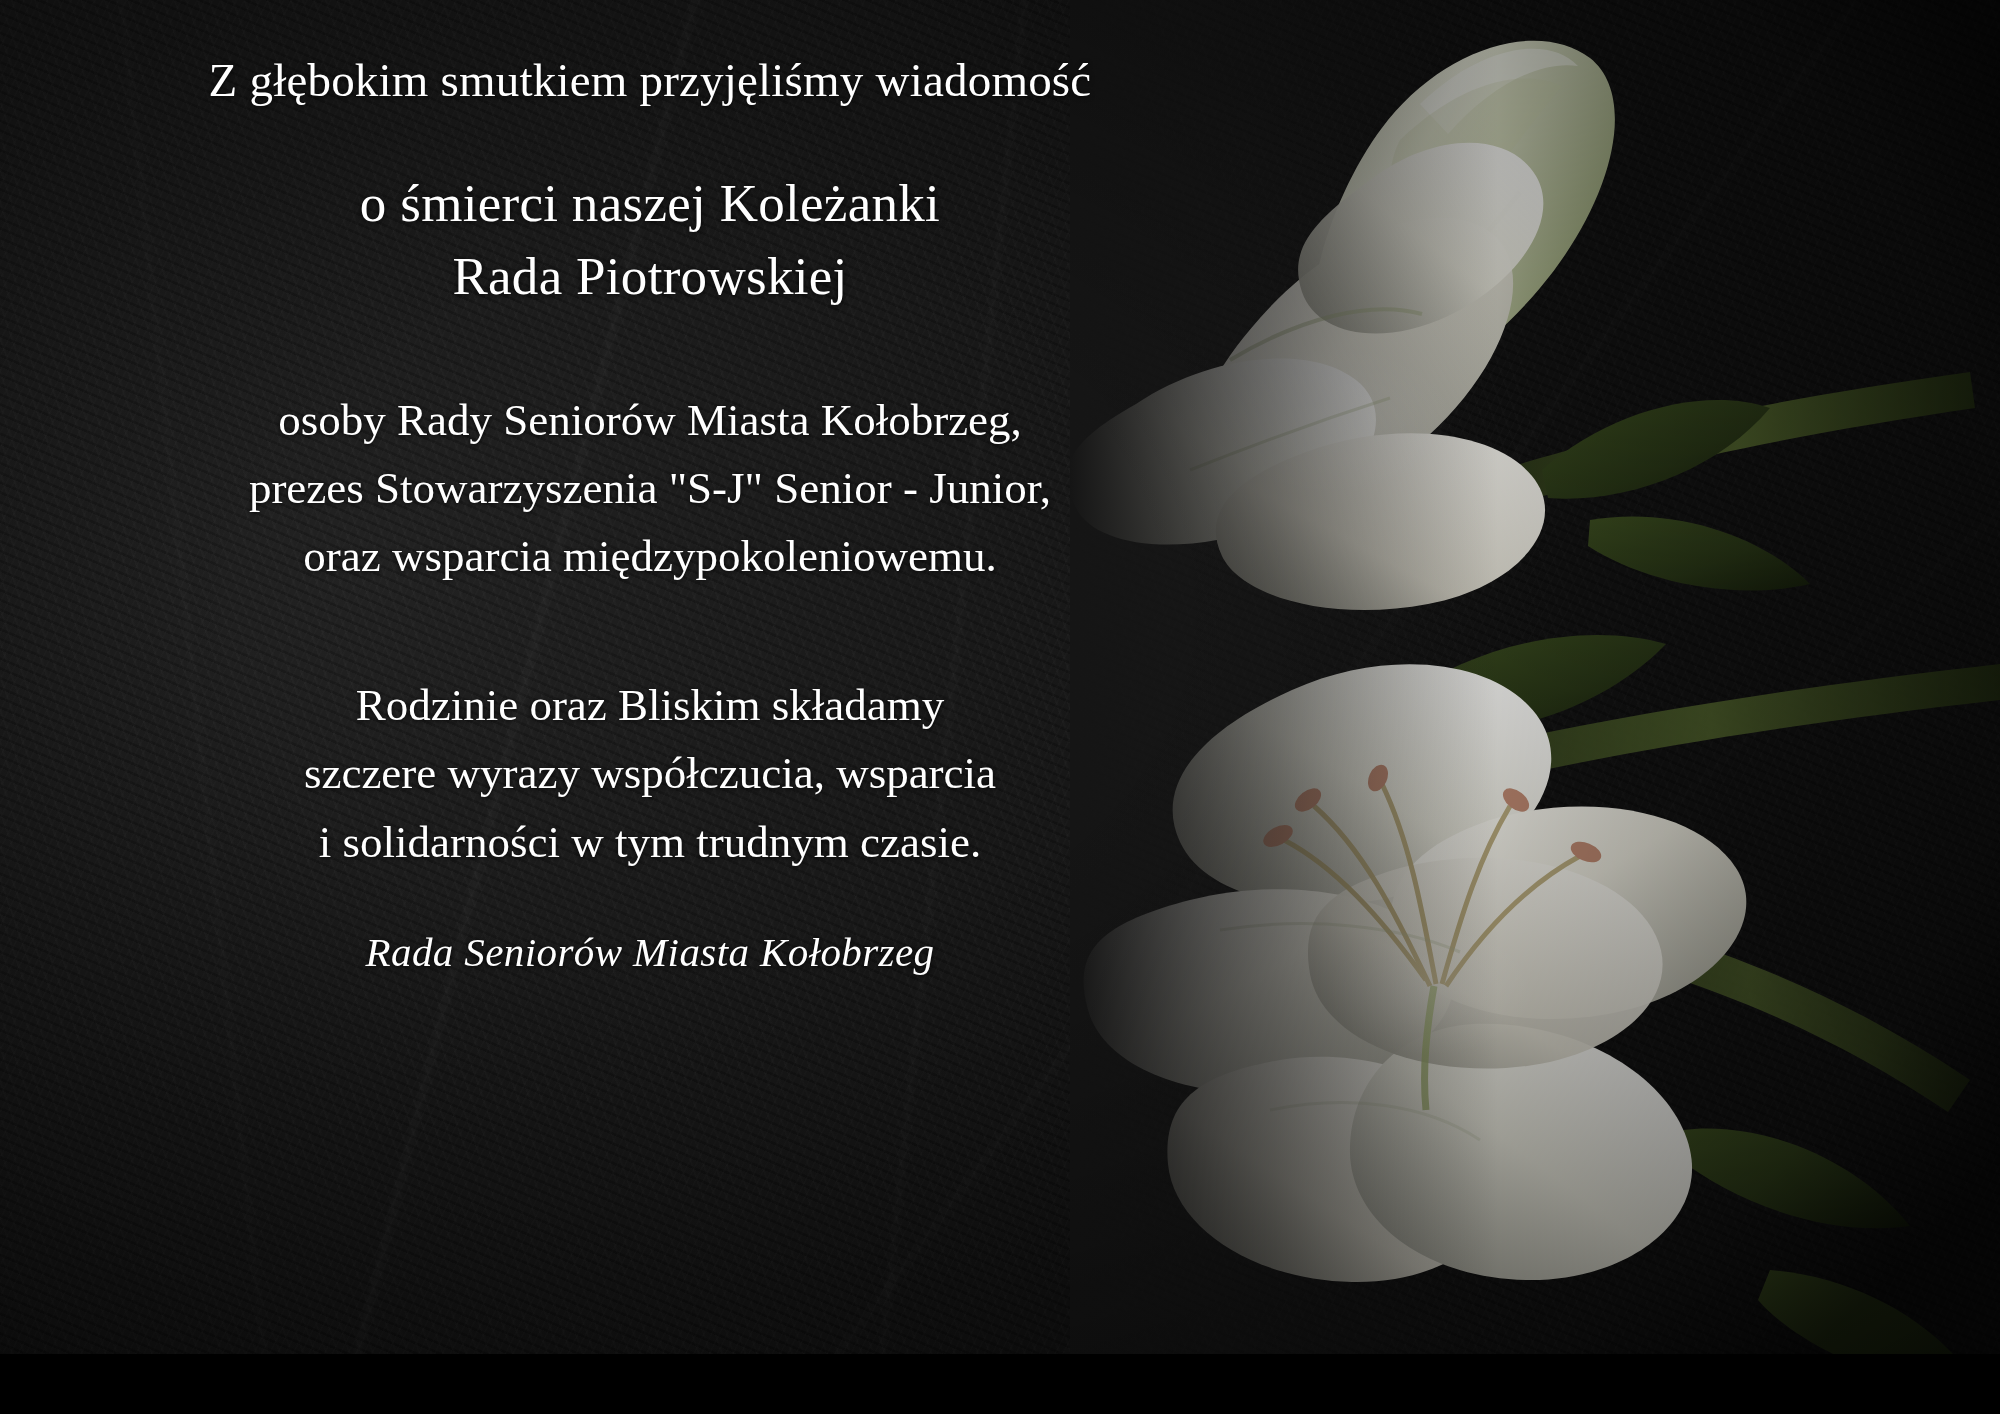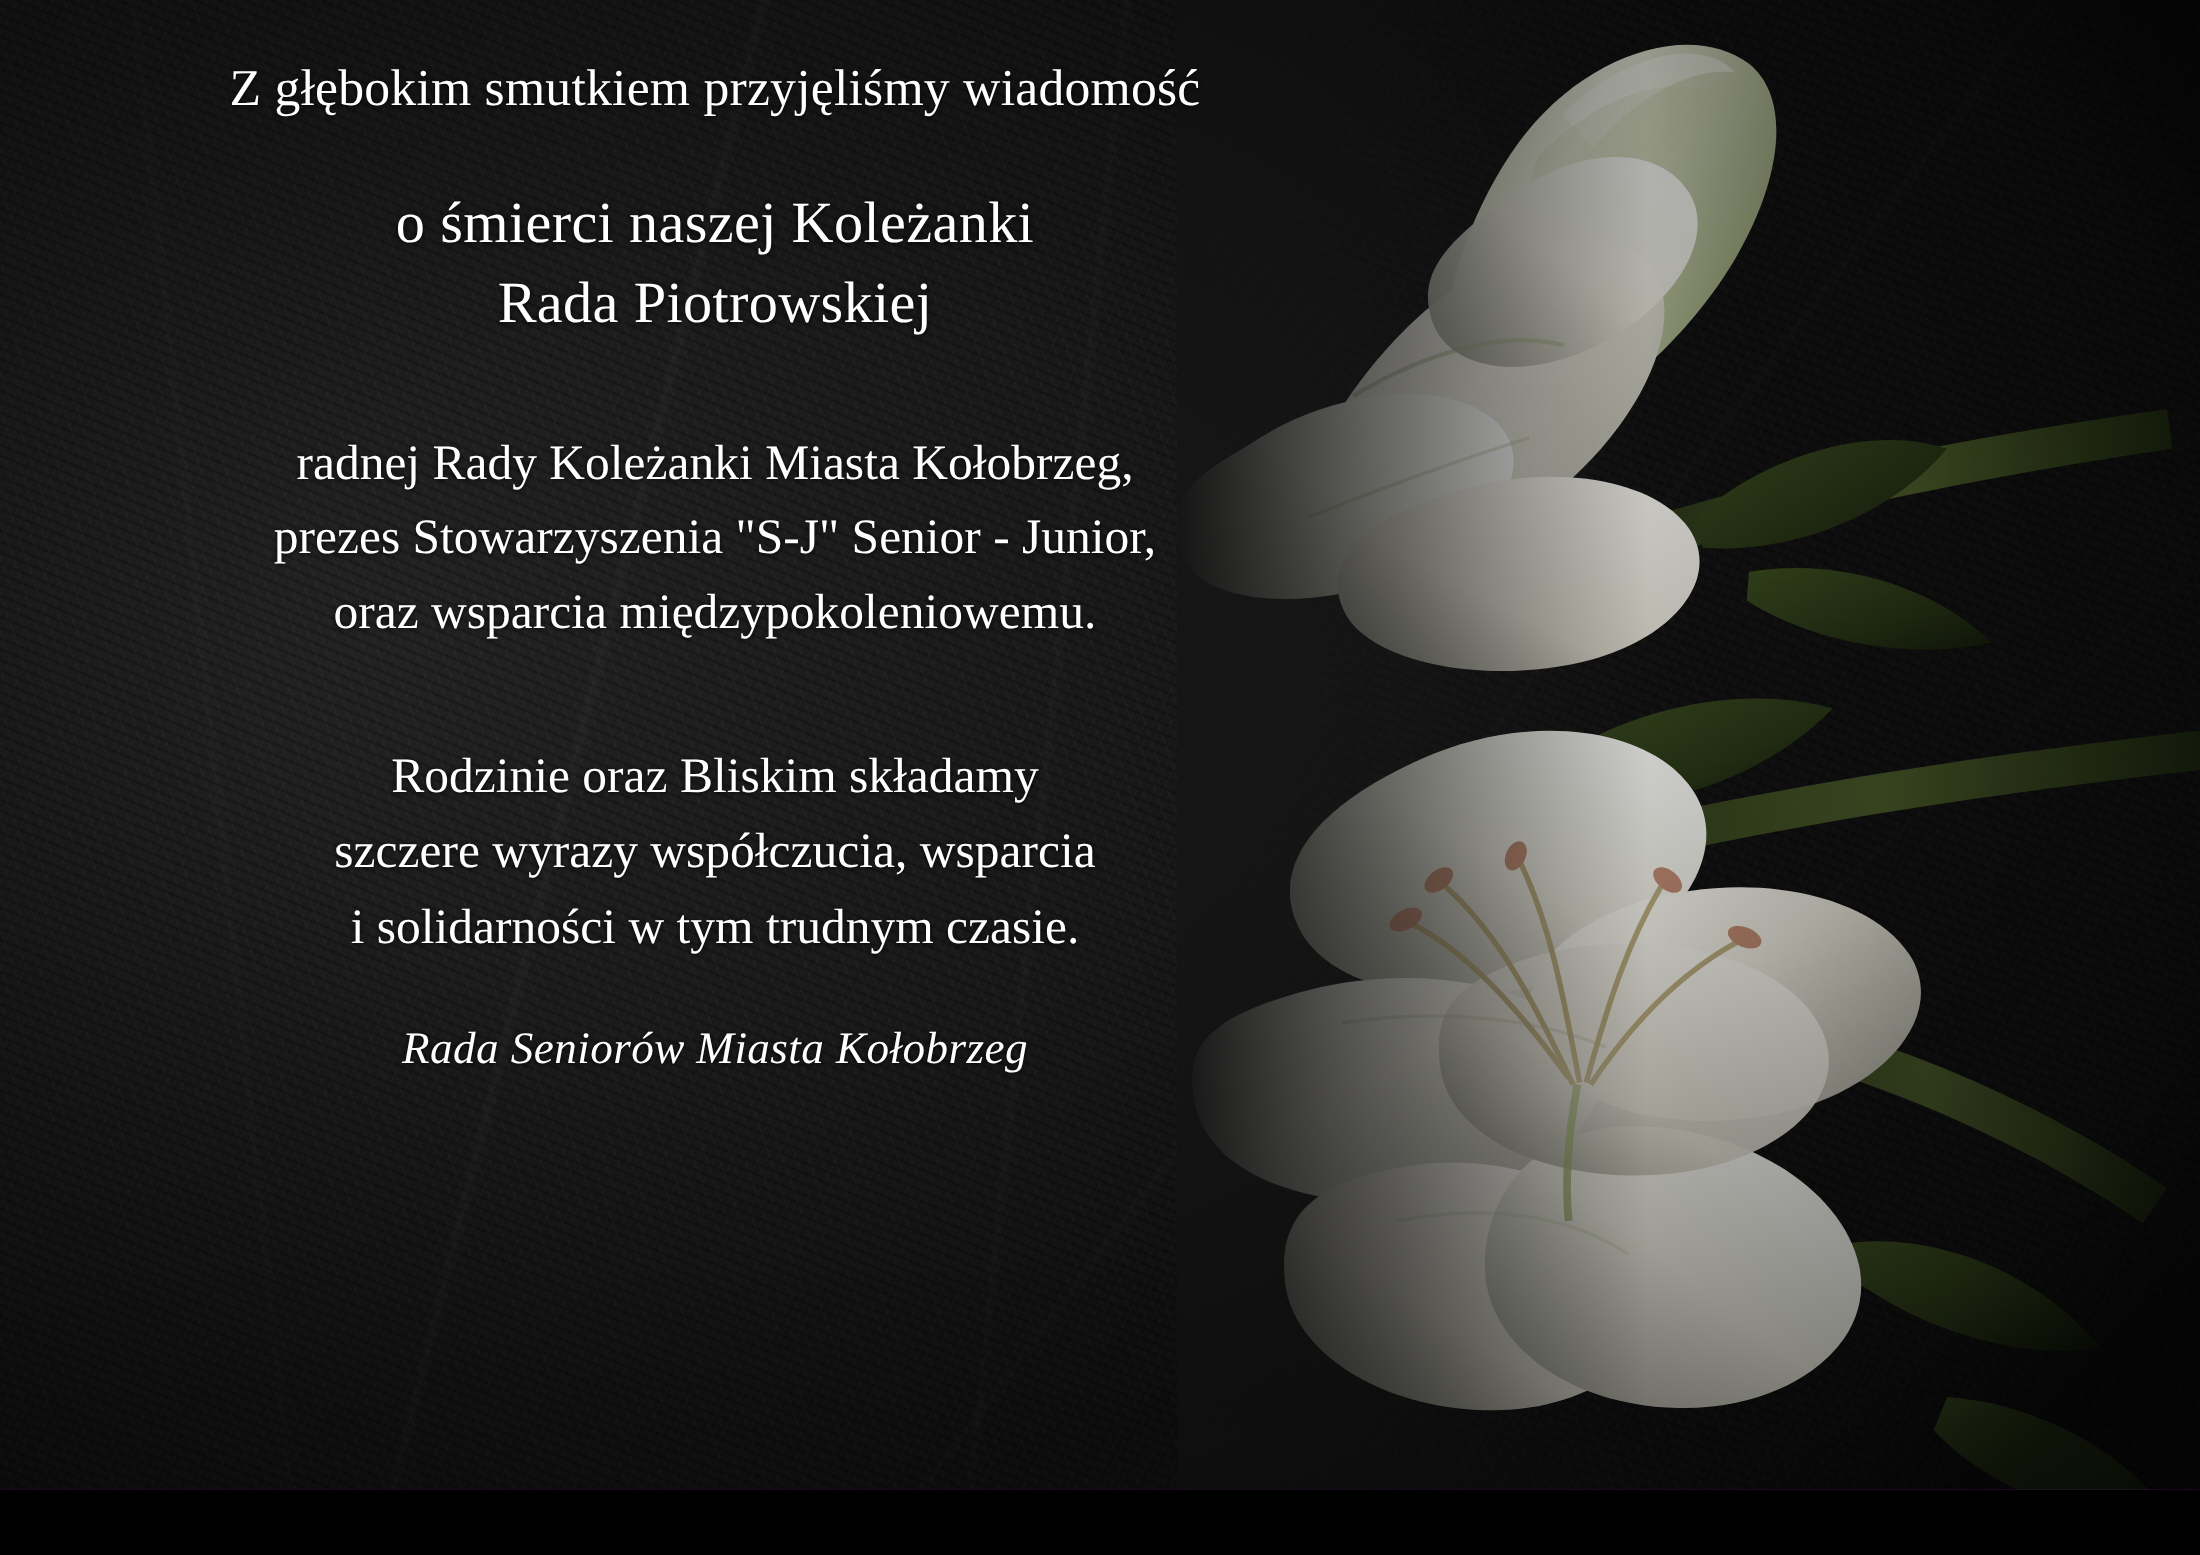--- a/index.html
+++ b/index.html
@@ -7,21 +7,21 @@
     margin: 0;
     padding: 0;
     background: #000;
   }
 
   .canvas {
     position: relative;
     width: 2000px;
     height: 1354px;
     overflow: hidden;
-    background-color: #a21caf;
+    background-color: #b91c1c;
     font-family: "Liberation Serif", "DejaVu Serif", serif;
     color: #ffffff;
   }
 
   
   .bg-base {
     position: absolute;
     inset: 0;
     background:
       radial-gradient(ellipse 1200px 900px at 18% 42%, #232323 0%, #1b1b1b 45%, #121212 100%),
@@ -236,21 +236,21 @@
   <div class="text-col">
 
     <div class="lead">Z głębokim smutkiem przyjęliśmy wiadomość</div>
 
     <div class="headline">
       <span class="hl-line">o śmierci naszej Koleżanki</span>
       <span class="hl-line">Rada Piotrowskiej</span>
     </div>
 
     <div class="body-block">
-      <span class="bl">radnej Rady Koleżanki Miasta Kołobrzeg,</span>
+      <span class="bl">osoby Rady Seniorów Miasta Kołobrzeg,</span>
       <span class="bl">prezes Stowarzyszenia "S-J" Senior - Junior,</span>
       <span class="bl">oraz wsparcia międzypokoleniowemu.</span>
     </div>
 
     <div class="body-block second">
       <span class="bl">Rodzinie oraz Bliskim składamy</span>
       <span class="bl">szczere wyrazy współczucia, wsparcia</span>
       <span class="bl">i solidarności w tym trudnym czasie.</span>
     </div>
 

